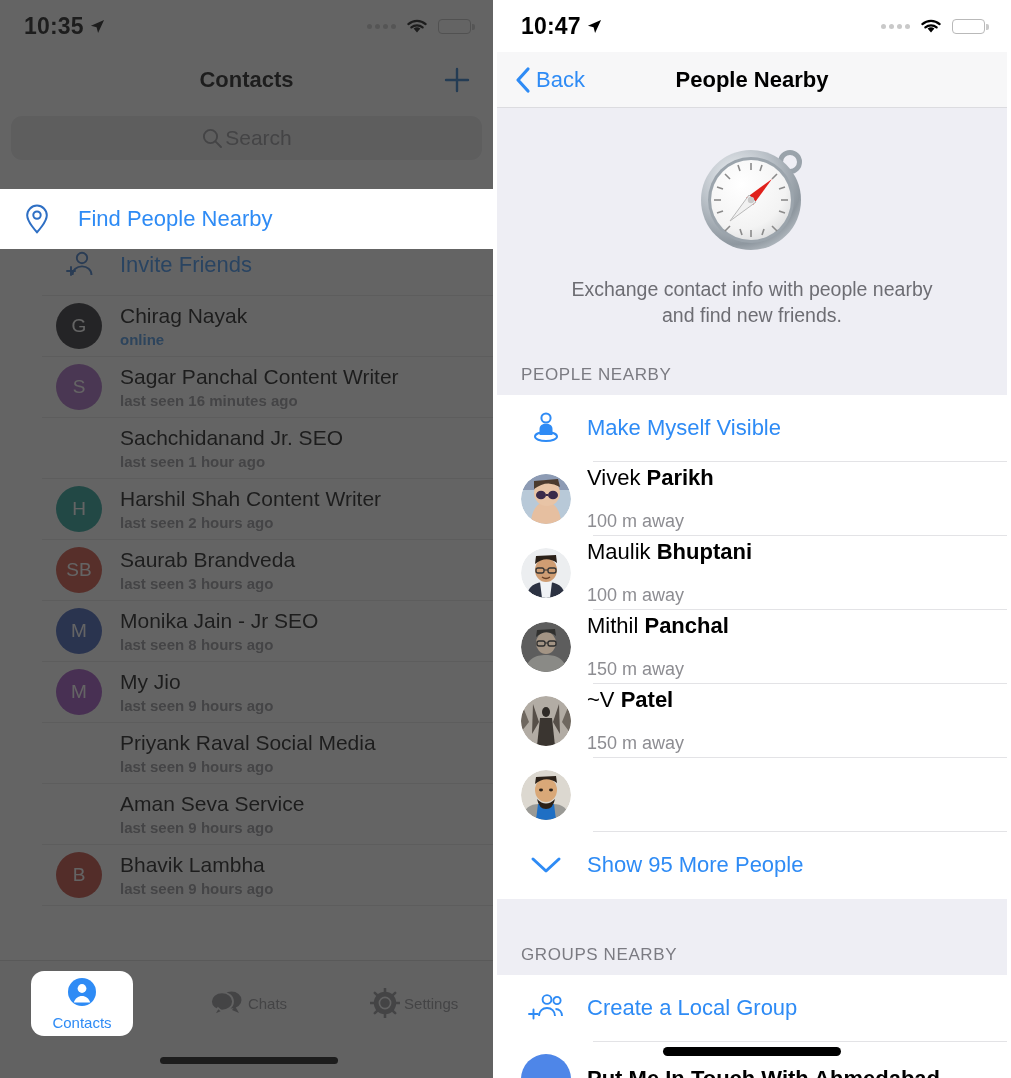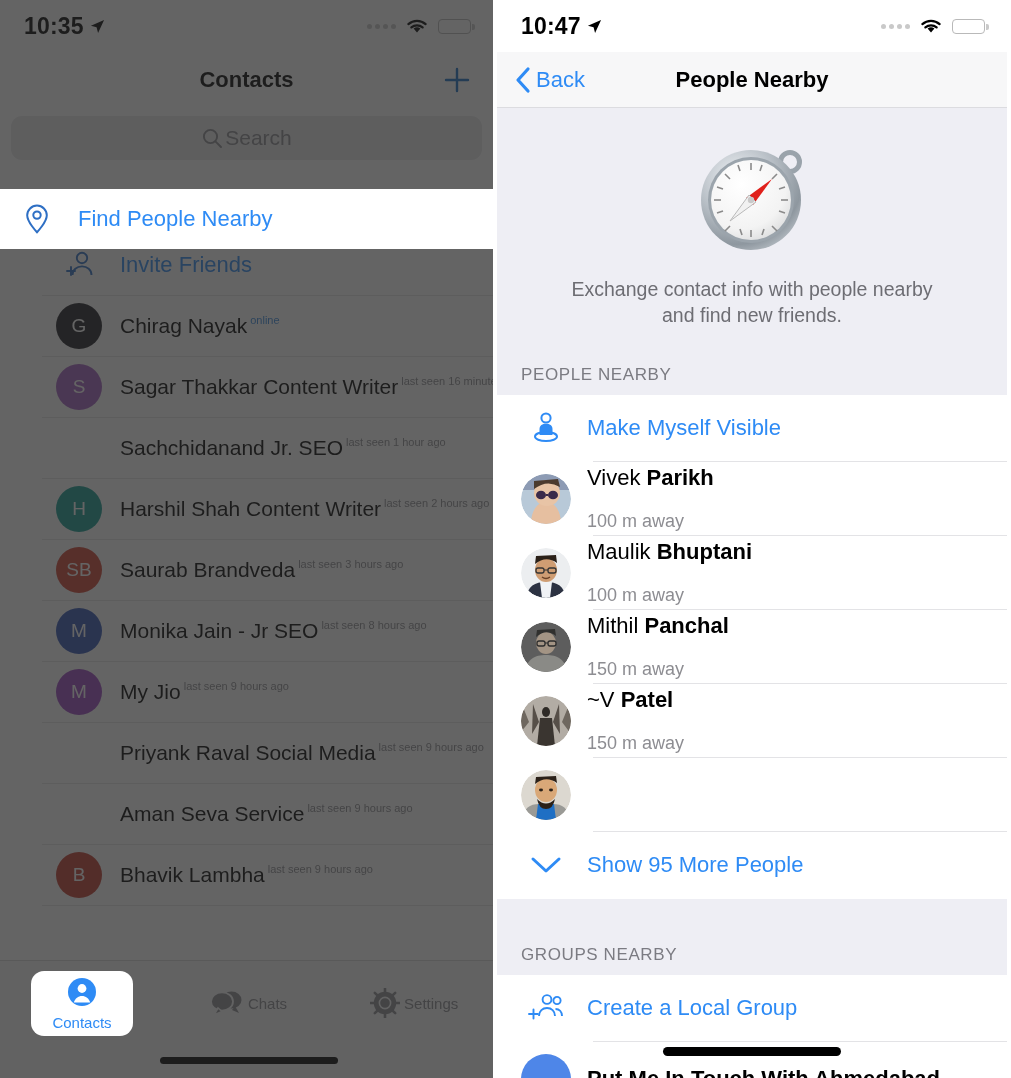--- a/index.html
+++ b/index.html
@@ -68,23 +68,23 @@
     background: #fff;
   }
   .lrow.action { height: 61px; }
   .lrow .ltext-action { color: #2e8bf5; font-size: 22px; }
   .avatar {
     width: 46px; height: 46px; border-radius: 50%; flex: none;
     display: flex; align-items: center; justify-content: center;
     color: #fff; font-size: 19px; font-weight: 500;
   }
   .avatar.blank { background: transparent; }
-  .lrow .ltext { display: flex; gap: 3px; min-width:0; }
+  .lrow .ltext { display: flex; flex-direction: column; gap: 3px; min-width:0; }
   .lname { font-size: 21px; color: #000; white-space: nowrap; }
-  .lsub  { font-size: 11px; color: #8d8d92; white-space: nowrap; }
+  .lsub  { font-size: 15px; color: #8d8d92; white-space: nowrap; font-weight: bold; }
   .lsub.online { color: #3b8ce0; }
   .iconslot { width: 46px; flex: none; display:flex; align-items:center; justify-content:center; color:#2e6fc4; }
 
   
   .highlight-row {
     position: absolute; left: 0; top: 189px; width: 497px; height: 60px;
     background: #ffffff; z-index: 40;
     display: flex; align-items: center; gap: 18px; padding: 0 14px;
   }
   .highlight-row .ltext-action { color: #2e8bf5; font-size: 22px; }
@@ -230,21 +230,21 @@
           <span class="lname">Chirag Nayak</span>
           <span class="lsub online">online</span>
         </span>
       </div>
 
       <div class="lrow">
         <span class="avatar" style="background:#a35fc0">
           <span>S</span>
           </span>
         <span class="ltext">
-          <span class="lname">Sagar Thakkar Content Writer</span>
+          <span class="lname">Sagar Panchal Content Writer</span>
           <span class="lsub">last seen 16 minutes ago</span>
         </span>
       </div>
 
       <div class="lrow">
         <span class="avatar blank"></span>
         <span class="ltext">
           <span class="lname">Sachchidanand Jr. SEO</span>
           <span class="lsub">last seen 1 hour ago</span>
         </span>

